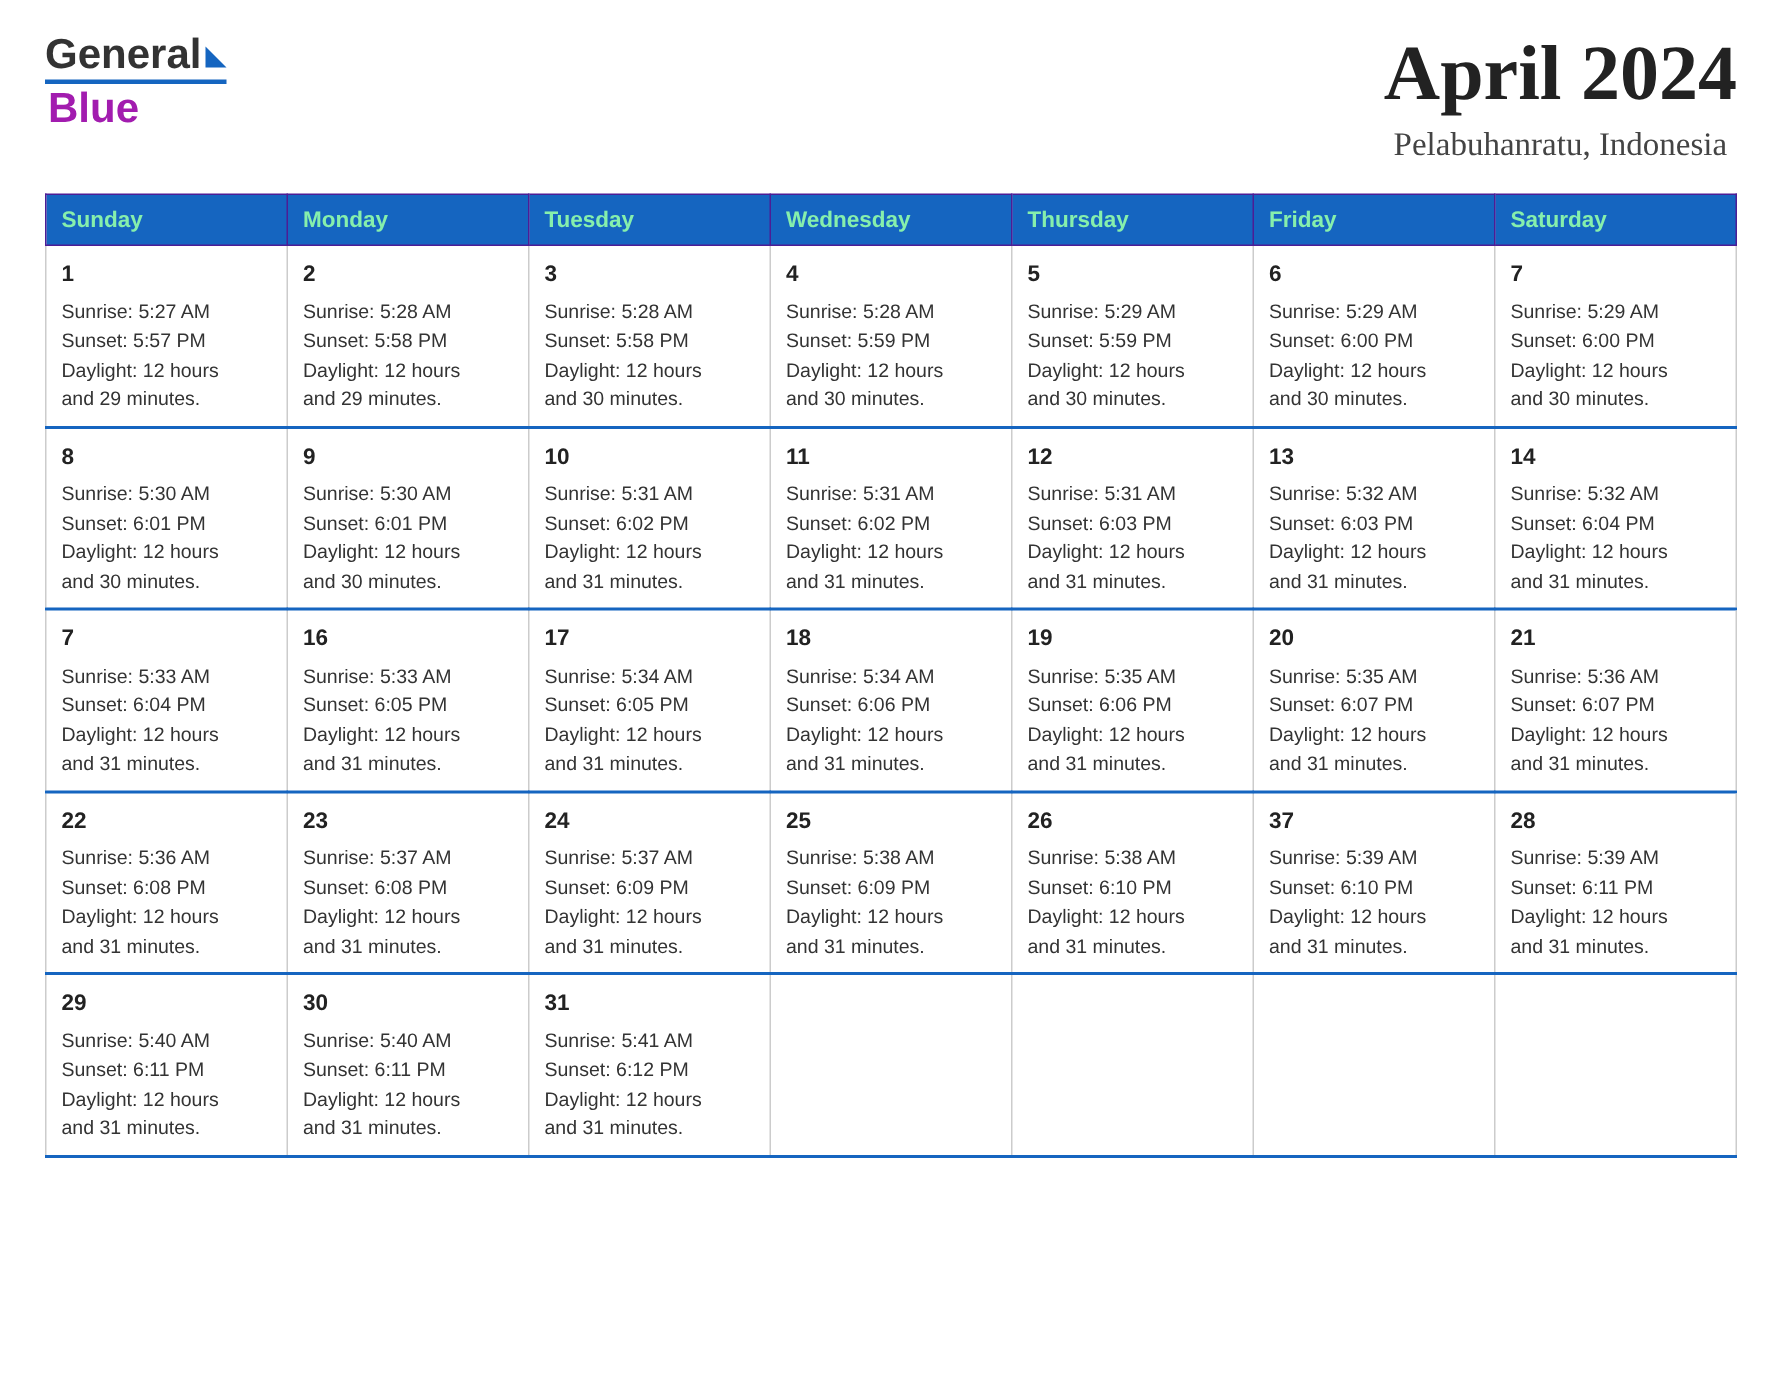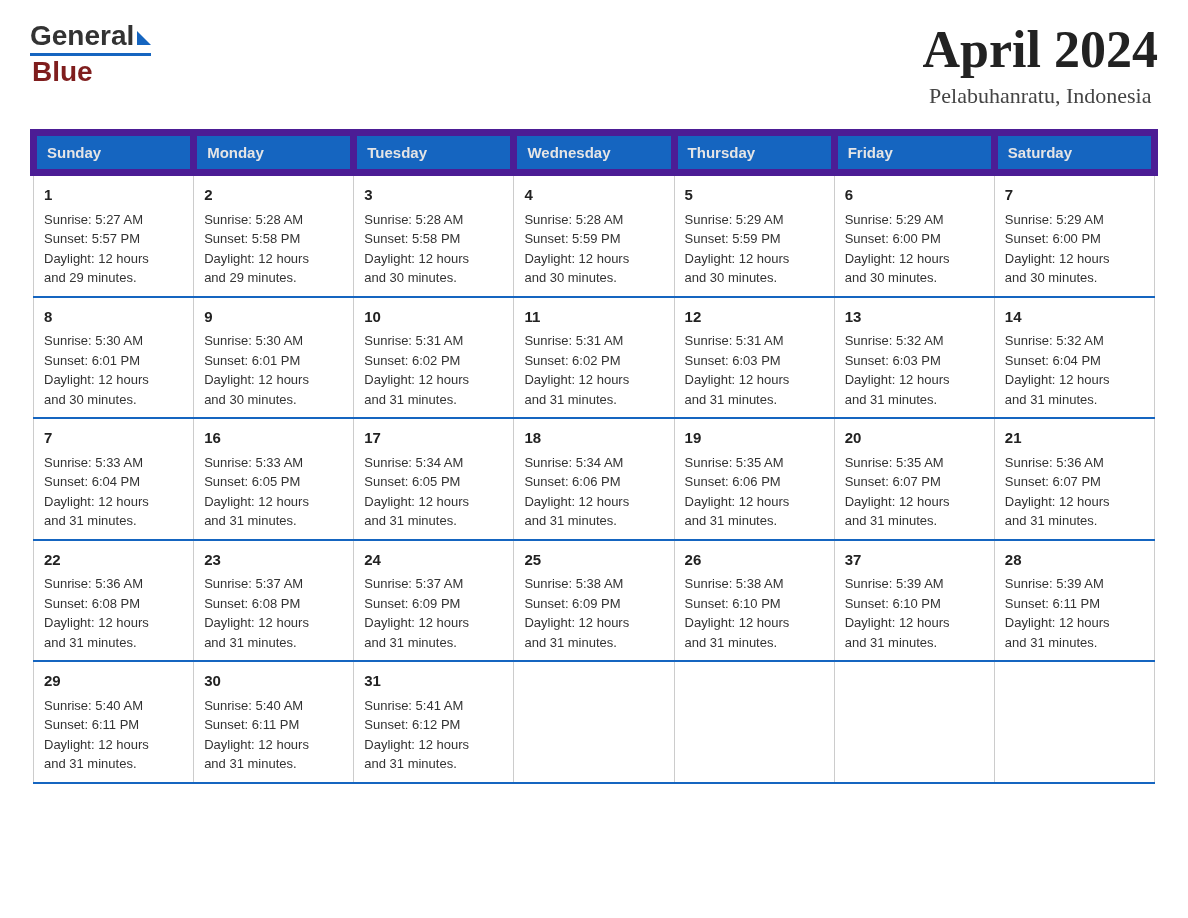--- a/index.html
+++ b/index.html
@@ -34,26 +34,26 @@
       margin-top: 4px;
       text-align: center;
     }
     table {
       width: 100%;
       border-collapse: collapse;
       table-layout: fixed;
     }
     thead tr th {
       background-color: #1565c0;
-      color: #e5e5e5;
+      color: #86efac;
       font-size: 15px;
       font-weight: bold;
       padding: 8px 10px;
       text-align: left;
-      border: 7px solid #4c1d95;
+      border: 1px solid #4c1d95;
     }
     tbody tr td {
       vertical-align: top;
       padding: 8px 10px;
       border: 1px solid #ccc;
       font-size: 13px;
       color: #333;
       line-height: 1.5;
       min-height: 90px;
       background: #fff;
@@ -90,21 +90,21 @@
       height: 0;
       border-style: solid;
       border-width: 14px 0 0 14px;
       border-color: transparent transparent transparent #1565c0;
       margin-left: 3px;
       margin-bottom: -4px;
     }
     .logo-word-blue {
       font-size: 28px;
       font-weight: bold;
-      color: #7f1d1d;
+      color: #a21caf;
       margin-left: 2px;
     }
   </style>
 </head>
 <body>
 
 <div class="header">
   <div class="logo-container">
     <div class="logo-top">
       <span class="logo-word-general">General</span>

